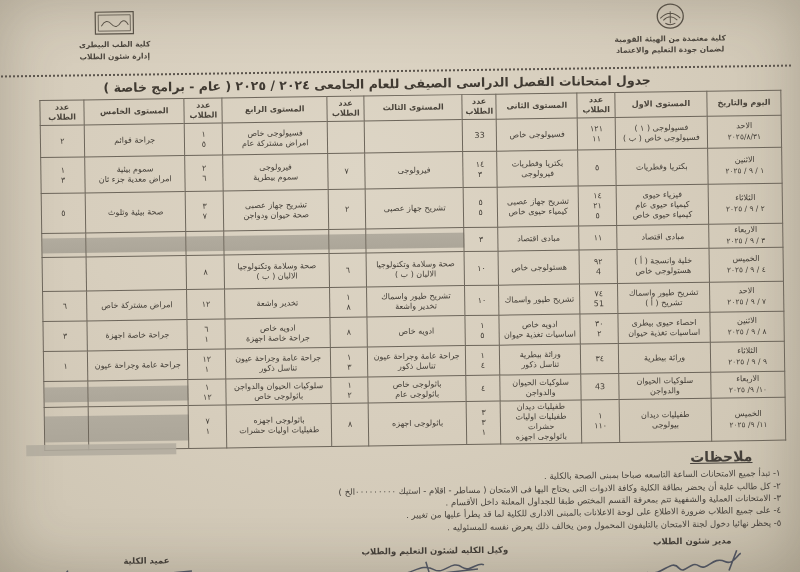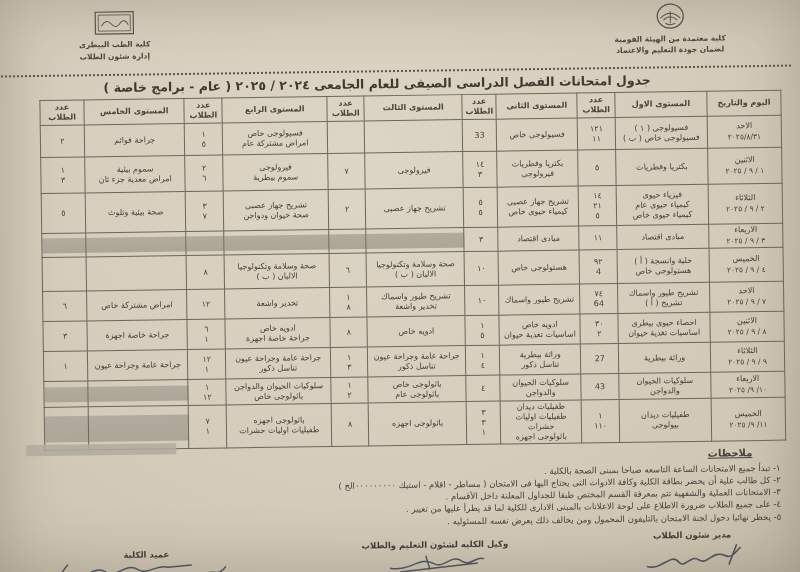--- a/index.html
+++ b/index.html
@@ -26,21 +26,21 @@
   td{font-size:8px;line-height:1.25;padding:1px 2px;text-align:center;white-space:pre-line;}
   .cd .day{font-size:8px;}
   .cd .date{font-size:7.5px;direction:ltr;unicode-bidi:bidi-override;margin-top:1px;}
   tr.r1{height:32px}tr.r2{height:36px}tr.r3{height:40px}tr.r4{height:24px}tr.r5{height:34px}
   tr.r6{height:30px}tr.r7{height:30px}tr.r8{height:30px}tr.r9{height:26px}tr.r10{height:38px}
   td.shade{background:linear-gradient(180deg,rgba(0,0,0,0) 18%,#b1ab9e 18%,#aca699 82%,rgba(0,0,0,0) 82%);}
   .strip{position:absolute;left:24px;top:440px;width:150px;height:11px;background:#b0aa9d;opacity:.85;}
 
   
   .notes{margin:5px 22px 0 0;font-size:8.5px;line-height:1.45;color:#45403a;}
-  .notes .nh{display:inline-block;margin-right:28px;font-weight:bold;text-decoration:underline;font-size:10px;}
+  .notes .nh{display:inline-block;margin-right:28px;font-weight:bold;text-decoration:underline;font-size:14px;}
   .notes ul{list-style:none;margin:1px 0 0;padding:0;}
 
   
   .signs{display:flex;flex-direction:row;margin:4px 10px 0 10px;}
   .sg{position:relative;}
   .sg .st{font-size:8.5px;font-weight:bold;}
   .sg .sn{font-size:8.5px;font-weight:bold;}
   .sg svg{display:block;}
   .sg1{width:26%;text-align:center;margin-top:2px;}
   .sg2{width:40%;text-align:center;margin-top:8px;}
@@ -187,21 +187,21 @@
       <td class="cs">صحة وسلامة وتكنولوجيا الالبان ( ب )</td>
       <td class="cn">٨</td>
       <td class="cs"></td>
       <td class="cn"></td>
     </tr>
     <tr class="r6">
       <td class="cd"><div class="day">الاحد</div><div class="date">٢٠٢٥ / ٩ / ٧</div></td>
       <td class="cs">تشريح طيور واسماك
 تشريح ( أ )</td>
       <td class="cn">٧٤
-64</td>
+51</td>
       <td class="cs">تشريح طيور واسماك</td>
       <td class="cn">١٠</td>
       <td class="cs">تشريح طيور واسماك
 تخدير واشعة</td>
       <td class="cn">١
 ٨</td>
       <td class="cs">تخدير واشعة</td>
       <td class="cn">١٢</td>
       <td class="cs">امراض مشتركة خاص</td>
       <td class="cn">٦</td>
@@ -221,21 +221,21 @@
       <td class="cs">ادويه خاص
 جراحة خاصة اجهزة</td>
       <td class="cn">٦
 ١</td>
       <td class="cs">جراحة خاصة اجهزة</td>
       <td class="cn">٣</td>
     </tr>
     <tr class="r8">
       <td class="cd"><div class="day">الثلاثاء</div><div class="date">٢٠٢٥ / ٩ / ٩</div></td>
       <td class="cs">وراثة بيطرية</td>
-      <td class="cn">27</td>
+      <td class="cn">٣٤</td>
       <td class="cs">وراثة بيطرية
 تناسل ذكور</td>
       <td class="cn">١
 ٤</td>
       <td class="cs">جراحة عامة وجراحة عيون
 تناسل ذكور</td>
       <td class="cn">١
 ٣</td>
       <td class="cs">جراحة عامة وجراحة عيون
 تناسل ذكور</td>

